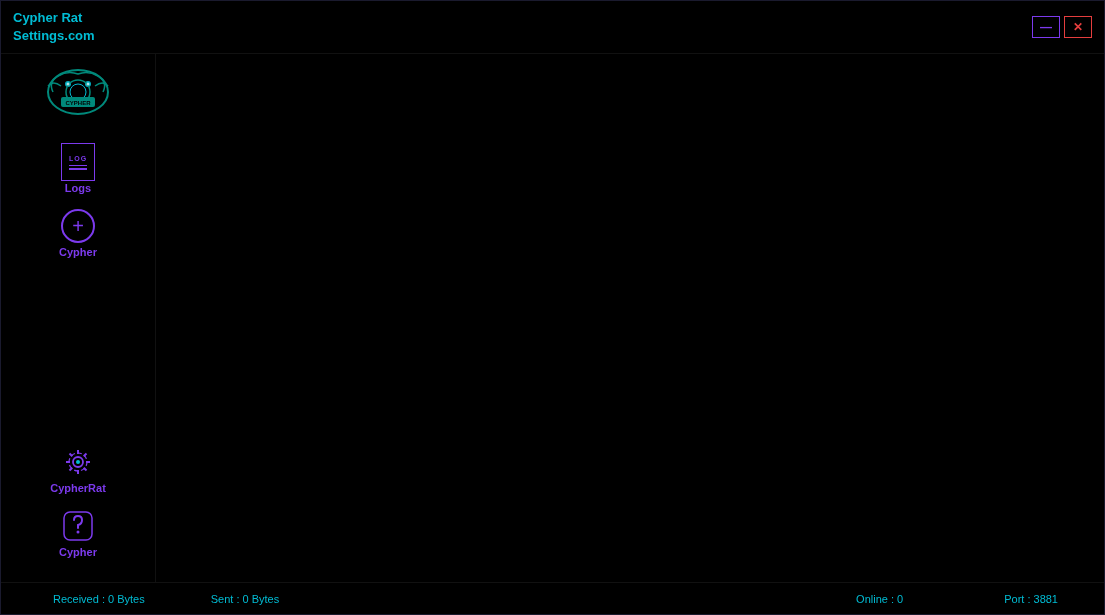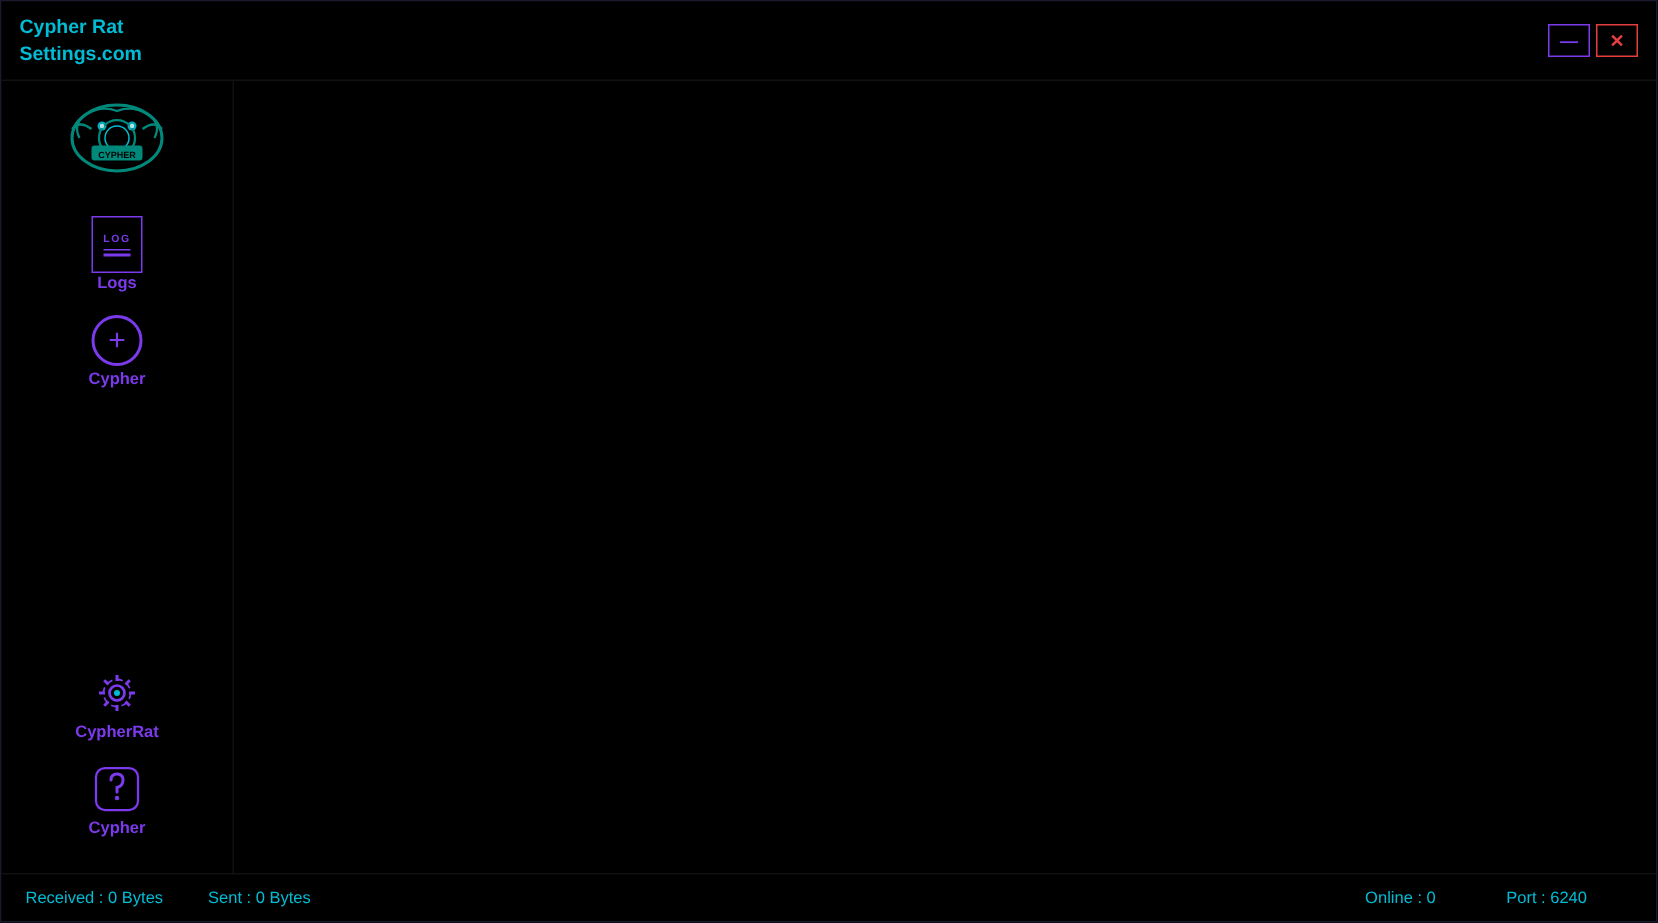--- a/index.html
+++ b/index.html
@@ -134,26 +134,27 @@
       display: flex;
       align-items: center;
       padding: 0 16px;
       gap: 0;
     }
 
     .status-item {
       color: #00bcd4;
       font-size: 11px;
       margin-right: 30px;
+      margin-left: 36px;
     }
 
     .status-right {
       margin-left: auto;
       display: flex;
-      gap: 17px;
+      gap: 35px;
       align-items: flex-end;
     }
 
     
     .log-icon-box {
       width: 34px;
       height: 38px;
       background: #000;
       border: 1.5px solid #7c3aed;
       position: relative;
@@ -300,16 +301,16 @@
     </div>
 
     <div class="content-area"></div>
   </div>
 
   <div class="status-bar">
     <span class="status-item">Received : 0 Bytes</span>
     <span class="status-item">Sent : 0 Bytes</span>
     <div class="status-right">
       <span class="status-item">Online : 0</span>
-      <span class="status-item">Port : 6240</span>
+      <span class="status-item">Port : 3881</span>
     </div>
   </div>
 </div>
 
 </body></html>

